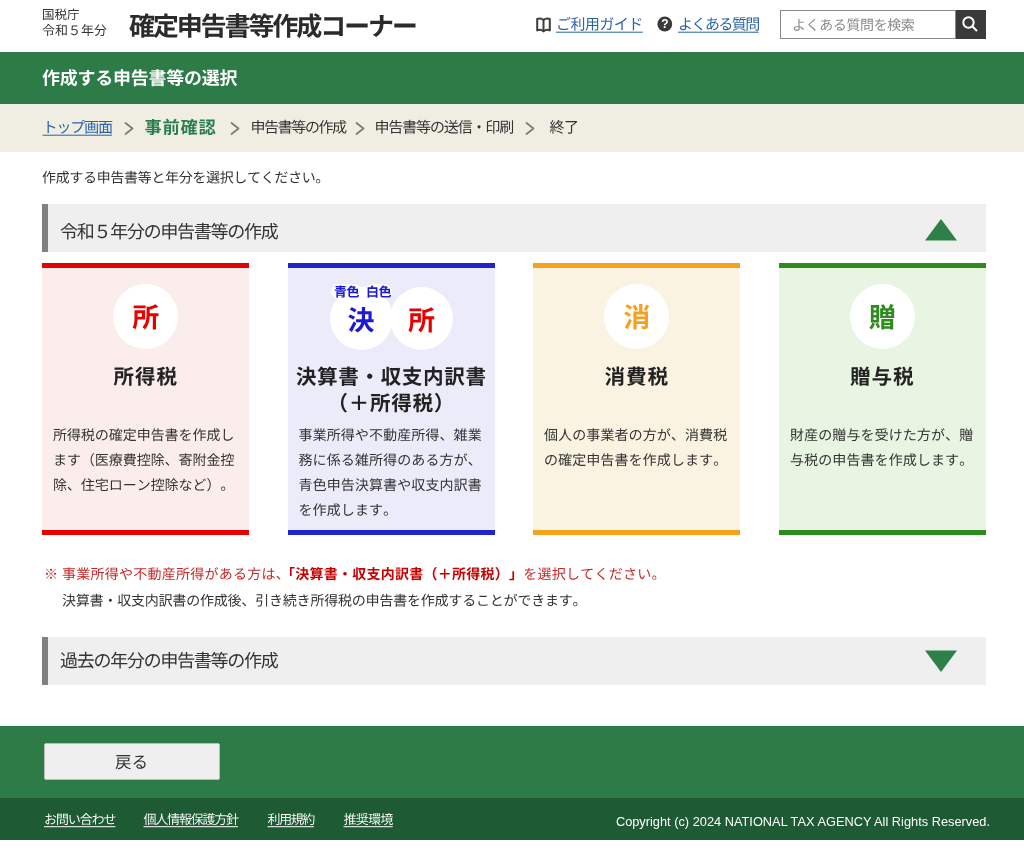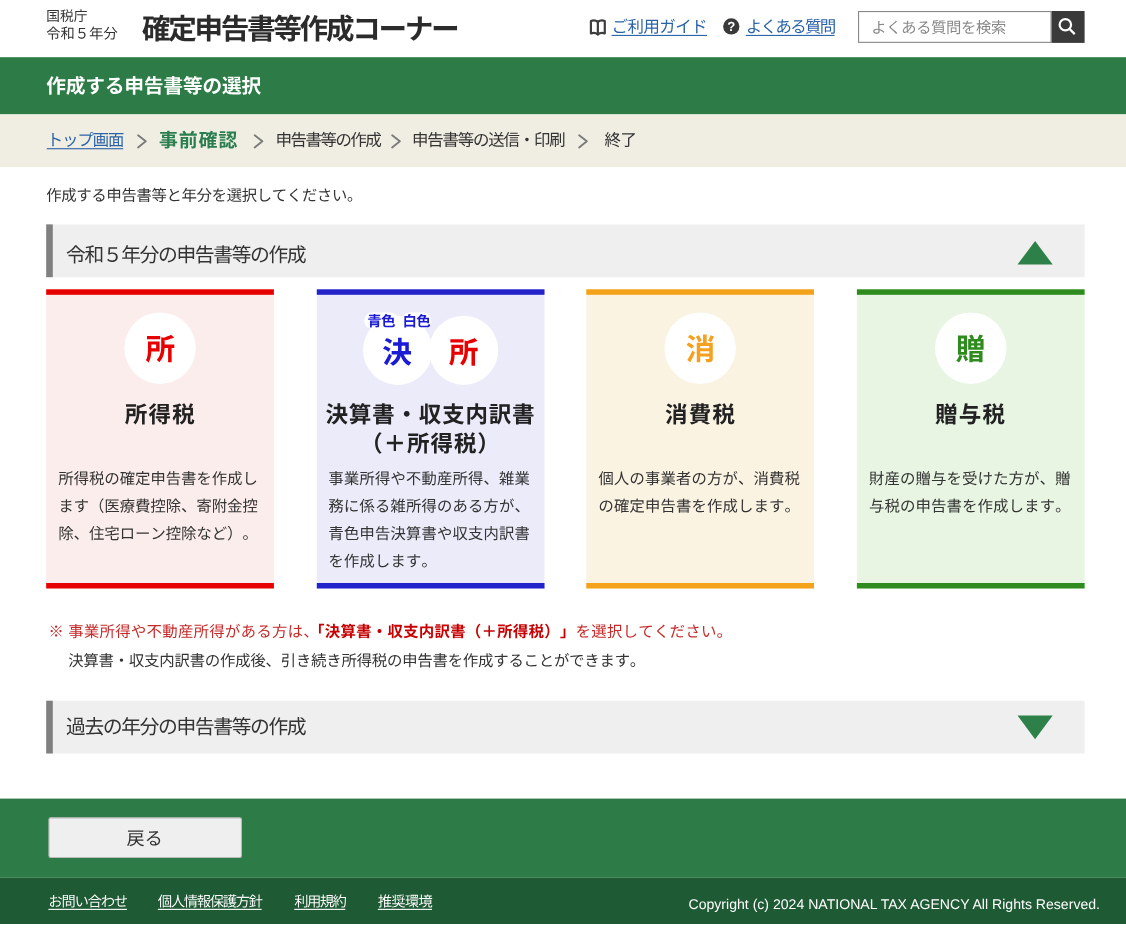--- a/index.html
+++ b/index.html
@@ -30,21 +30,21 @@
 <div class="abs" style="left:331px;top:283.5px;width:31px;height:15px;border-radius:8px;background:#fff"></div>
 <div class="abs" style="left:365px;top:283.5px;width:27px;height:15px;border-radius:8px;background:#fff"></div>
 
 <div class="abs" style="left:42px;top:636.5px;width:944px;height:48px;background:#efefef;border-left:6px solid #808080"></div>
 
 <div class="abs" style="left:0;top:726px;width:1024px;height:72px;background:#2d7c47"></div>
 <div class="abs" style="left:0;top:798px;width:1024px;height:42px;background:#1e5a34"></div>
 
 <div class="abs" style="left:44px;top:743px;width:176px;height:37px;background:#efefef;border:1px solid #bbbbbb;border-radius:2px"></div>
 
-<div class="abs" style="left:14px;top:813.5px;width:986px;text-align:right;font-size:12.8px;color:#ffffff;z-index:60">Copyright (c) 2024 NATIONAL TAX AGENCY All Rights Reserved.</div>
+<div class="abs" style="left:4px;top:813.5px;width:986px;text-align:right;font-size:12.8px;color:#ffffff;z-index:60">Copyright (c) 2024 NATIONAL TAX AGENCY All Rights Reserved.</div>
 <svg xmlns="http://www.w3.org/2000/svg" width="1024" height="858" viewBox="0 0 1024 858" style="position:absolute;left:0;top:0;z-index:50">
     <defs>
       <path id="g0" d="M242 -640H756V-573H242ZM270 -430H732V-365H270ZM228 -196H777V-132H228ZM459 -619H530V-161H459ZM592 -320 641 -347Q670 -323 698 -292Q727 -261 743 -237L691 -206Q676 -230 648 -262Q620 -295 592 -320ZM86 -795H914V80H835V-725H162V80H86ZM126 -40H871V30H126Z"></path>
       <path id="g1" d="M459 -812 522 -839Q550 -799 576 -752Q601 -704 612 -670L546 -639Q536 -674 512 -723Q487 -772 459 -812ZM831 -841 906 -813Q882 -769 854 -722Q827 -675 803 -641L740 -666Q756 -690 773 -720Q790 -751 806 -782Q821 -814 831 -841ZM552 -328H627Q621 -262 607 -201Q593 -140 566 -87Q540 -34 496 8Q452 51 384 81Q377 68 364 51Q350 34 338 24Q400 -2 439 -38Q478 -75 501 -121Q524 -167 536 -220Q547 -272 552 -328ZM710 -337H783V-30Q783 -11 787 -6Q791 0 807 0Q812 0 826 0Q840 0 854 0Q868 0 874 0Q885 0 890 -8Q896 -17 898 -44Q901 -71 902 -125Q909 -119 920 -114Q932 -108 945 -104Q958 -99 967 -96Q964 -31 956 4Q947 40 930 54Q912 68 882 68Q877 68 865 68Q853 68 839 68Q825 68 814 68Q802 68 796 68Q762 68 743 59Q724 50 717 28Q710 7 710 -30ZM520 -571V-376H836V-571ZM448 -638H910V-310H448ZM212 -757H286V78H212ZM49 -558H411V-488H49ZM216 -531 263 -511Q248 -458 226 -402Q204 -345 178 -290Q153 -234 124 -186Q96 -137 67 -103Q61 -118 50 -138Q38 -158 28 -172Q56 -202 83 -244Q110 -286 136 -335Q161 -384 182 -434Q203 -485 216 -531ZM361 -826 413 -768Q367 -750 308 -734Q249 -718 186 -706Q124 -695 65 -687Q63 -699 56 -716Q49 -732 43 -744Q99 -754 158 -766Q218 -778 271 -794Q324 -809 361 -826ZM282 -430Q292 -421 312 -402Q331 -382 354 -360Q377 -337 396 -317Q414 -297 422 -288L377 -229Q368 -244 352 -267Q335 -290 315 -316Q295 -342 277 -364Q259 -386 247 -399Z"></path>
       <path id="g2" d="M249 -488H944V-417H249ZM573 -461H650V-12Q650 23 640 42Q629 60 601 69Q575 78 528 80Q482 81 411 81Q408 66 400 44Q392 23 383 8Q421 9 454 10Q488 10 513 10Q538 9 548 9Q562 8 568 4Q573 -1 573 -13ZM157 -716H952V-644H157ZM116 -716H191V-446Q191 -389 188 -322Q184 -254 174 -183Q164 -112 144 -45Q125 22 93 78Q87 71 75 63Q63 55 50 48Q38 40 28 36Q59 -16 76 -78Q94 -140 102 -204Q111 -269 114 -331Q116 -393 116 -446ZM490 -840H567V-677H490Z"></path>
       <path id="g3" d="M496 -766Q455 -706 390 -640Q325 -575 246 -514Q167 -454 82 -405Q78 -414 70 -424Q62 -435 52 -446Q43 -457 34 -465Q99 -500 162 -544Q224 -589 280 -639Q335 -689 380 -740Q425 -792 454 -840H530Q569 -786 620 -733Q672 -680 730 -632Q789 -584 850 -544Q911 -504 969 -476Q956 -462 942 -444Q929 -426 919 -410Q861 -443 802 -484Q742 -526 685 -574Q628 -622 580 -670Q531 -719 496 -766ZM289 -541H712V-472H289ZM129 -351H805V-282H129ZM764 -351H840V-75Q840 -46 832 -28Q823 -11 800 -2Q776 7 736 9Q697 11 639 11Q637 -6 629 -26Q621 -46 612 -61Q642 -61 669 -60Q696 -60 716 -60Q736 -60 743 -60Q755 -61 760 -64Q764 -67 764 -76ZM395 -334H473V80H395Z"></path>
       <path id="g4" d="M558 -119H869V-47H558ZM531 -747H903V28H827V-675H604V35H531ZM247 -756H321V78H247ZM50 -544H496V-474H50ZM243 -519 296 -501Q278 -442 253 -380Q228 -319 198 -260Q167 -201 134 -150Q101 -100 67 -64Q61 -80 48 -100Q36 -120 26 -134Q58 -166 90 -210Q122 -255 151 -307Q180 -359 204 -414Q227 -468 243 -519ZM439 -831 489 -772Q436 -752 367 -736Q298 -719 224 -707Q150 -695 81 -687Q79 -700 72 -717Q66 -734 60 -747Q126 -756 197 -768Q268 -781 332 -797Q395 -813 439 -831ZM316 -454Q325 -445 343 -425Q361 -405 383 -380Q405 -355 426 -330Q448 -305 465 -284Q482 -264 489 -254L443 -192Q431 -212 409 -243Q387 -274 362 -308Q337 -342 314 -372Q291 -401 278 -418Z"></path>
       <path id="g5" d="M485 12Q422 12 374 -3Q325 -18 288 -43Q250 -68 220 -97L266 -156Q306 -116 356 -90Q405 -65 477 -65Q527 -65 569 -86Q611 -106 636 -145Q661 -184 661 -237Q661 -288 639 -325Q617 -362 577 -382Q537 -403 484 -403Q434 -403 396 -392Q357 -381 319 -353L270 -383L293 -735H725V-656H372L354 -436Q387 -456 422 -464Q458 -473 505 -473Q572 -473 629 -448Q686 -422 720 -370Q754 -318 754 -240Q754 -179 732 -132Q709 -85 671 -52Q633 -20 584 -4Q536 12 485 12Z"></path>
       <path id="g6" d="M277 -844 353 -824Q325 -751 288 -682Q250 -612 206 -552Q162 -493 115 -448Q108 -454 96 -464Q85 -473 72 -482Q60 -491 50 -496Q98 -538 140 -592Q183 -647 218 -712Q253 -776 277 -844ZM262 -719H907V-647H225ZM213 -493H884V-422H288V-186H213ZM48 -223H954V-151H48ZM512 -681H589V80H512Z"></path>
       <path id="g7" d="M187 -462H760V-389H187ZM734 -462H812Q812 -462 812 -455Q812 -448 812 -440Q812 -431 811 -426Q805 -309 800 -228Q794 -146 786 -92Q779 -38 770 -7Q761 24 747 38Q732 57 714 64Q696 72 670 74Q645 76 602 76Q558 75 511 72Q510 55 504 34Q497 13 486 -3Q535 1 577 2Q619 4 637 4Q652 4 662 1Q672 -2 679 -9Q694 -23 704 -70Q713 -116 720 -208Q728 -299 734 -447ZM324 -820 404 -797Q367 -713 318 -636Q268 -559 210 -495Q151 -431 88 -383Q81 -391 69 -402Q57 -413 44 -424Q32 -435 23 -442Q87 -484 144 -543Q201 -602 247 -672Q293 -743 324 -820ZM673 -822Q697 -772 732 -720Q767 -667 808 -618Q849 -570 892 -528Q936 -487 977 -458Q967 -450 954 -438Q942 -427 932 -415Q921 -403 914 -392Q872 -426 829 -472Q786 -517 744 -570Q703 -623 666 -680Q630 -737 601 -793ZM398 -441H479Q471 -359 453 -281Q435 -203 398 -134Q361 -65 296 -9Q230 47 125 85Q120 75 112 62Q104 50 94 38Q85 27 76 19Q174 -13 234 -62Q295 -112 328 -173Q361 -234 376 -302Q391 -370 398 -441Z"></path>

